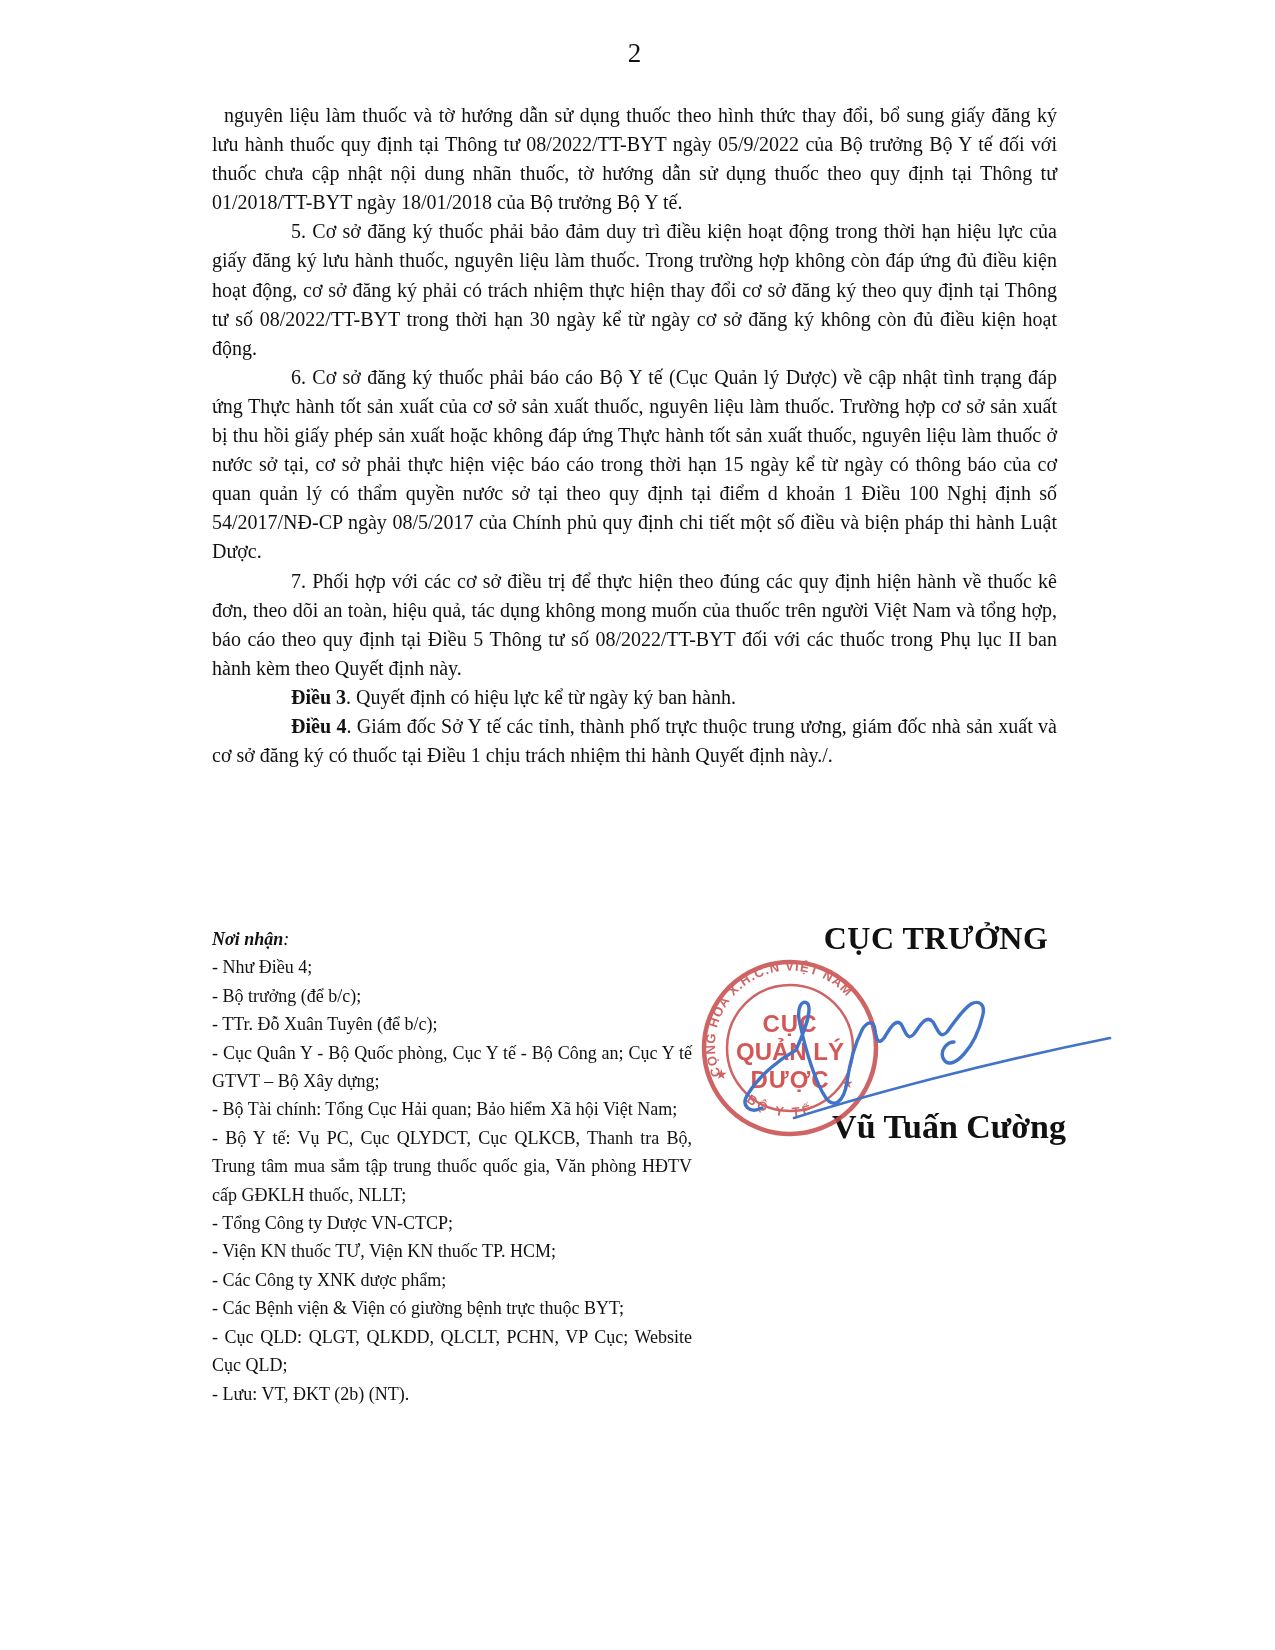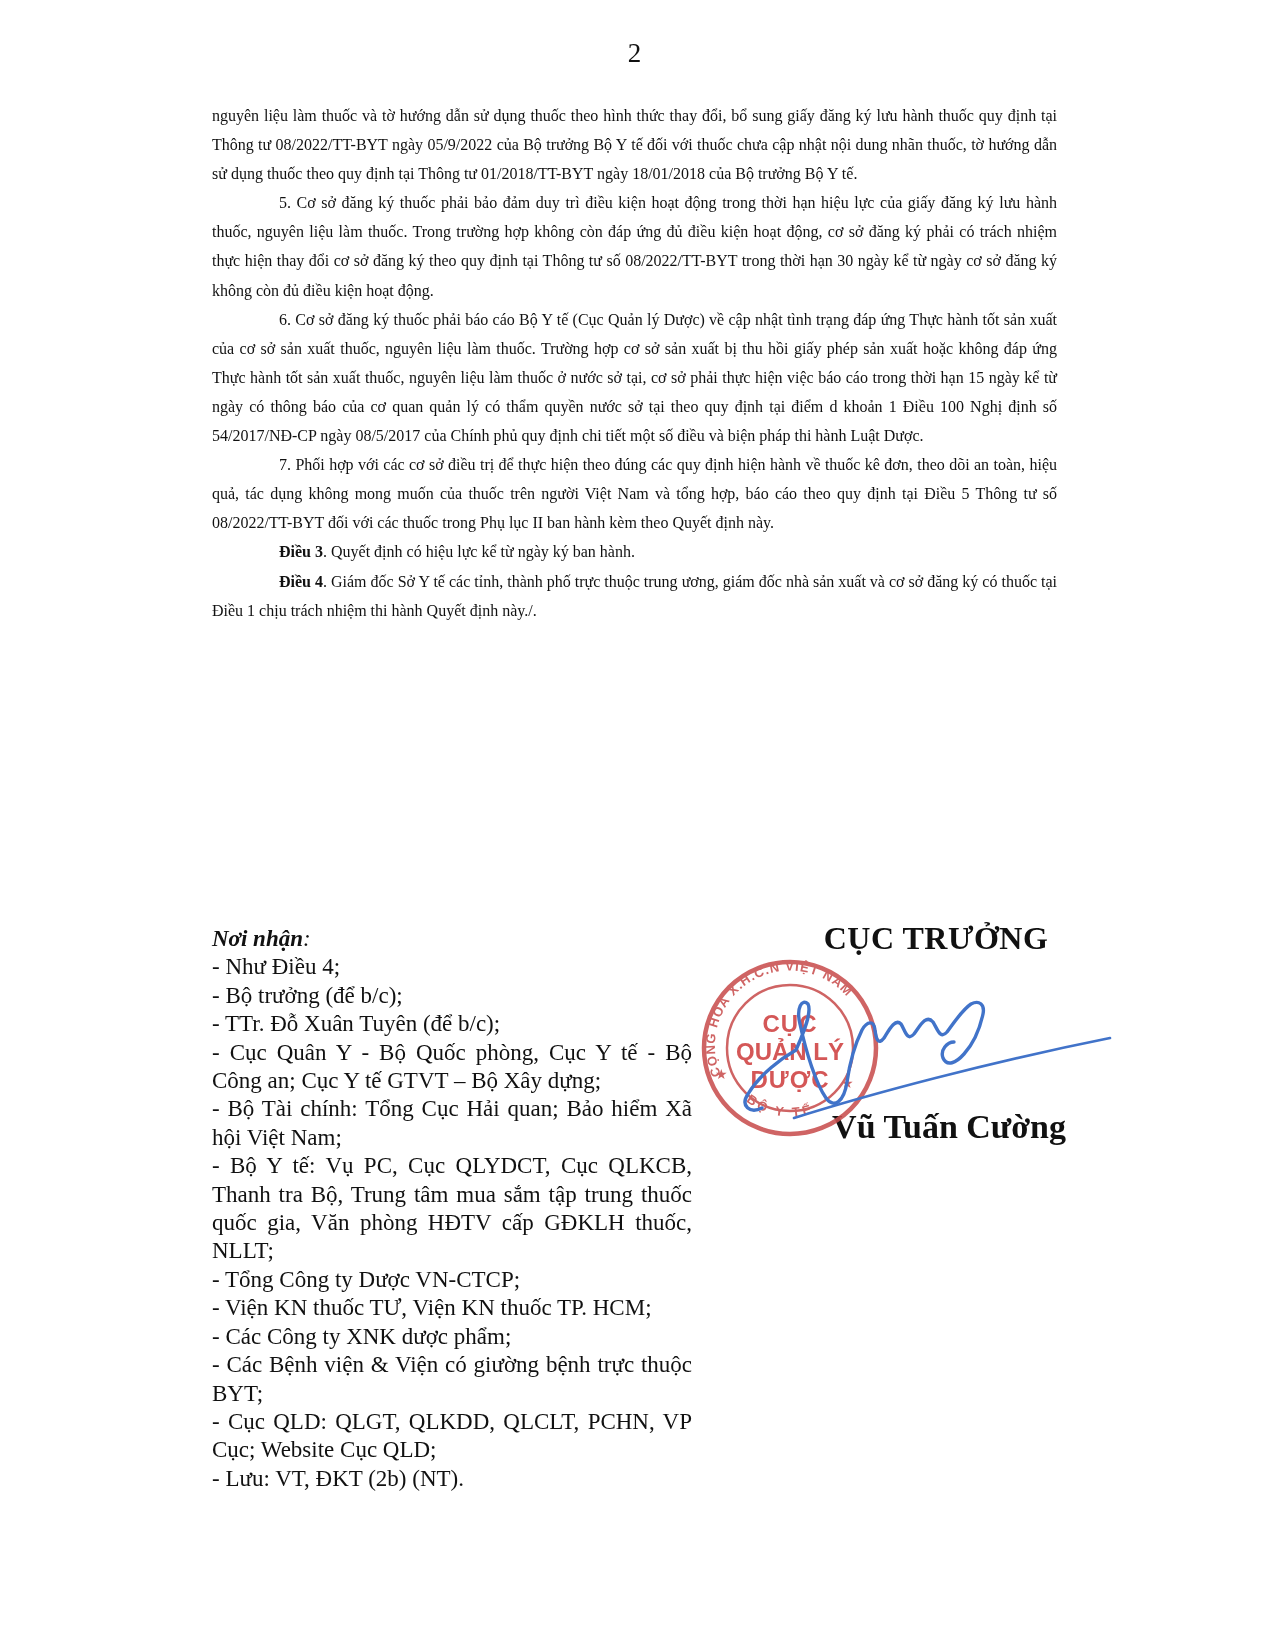--- a/index.html
+++ b/index.html
@@ -11,28 +11,28 @@
     font-family:"Liberation Serif","DejaVu Serif",serif;
     color:#111;
     overflow:hidden;
   }
   .page-number{
     position:absolute;top:38px;left:212px;width:845px;
     text-align:center;font-size:27px;
   }
   .body-text{
     position:absolute;left:212px;top:101px;width:845px;
-    font-size:16px;line-height:29.1px;
+    font-size:20px;line-height:29.1px;
   }
   .body-text p{margin:0;text-align:justify;text-indent:67px;}
   .body-text p.no-indent{text-indent:0;}
-  .body-text b{font-weight:bold;}
+  .body-text b{font-weight:bold;margin-left:12px;}
   .recipients{
     position:absolute;left:212px;top:925px;width:480px;
-    font-size:23px;line-height:28.4px;
+    font-size:18px;line-height:28.4px;
   }
   .recipients-label{font-weight:bold;font-style:italic;}
   .recipients-colon{font-style:italic;}
   .recipient{text-align:justify;}
   .sign-title{
     position:absolute;left:806px;top:920px;width:260px;
     text-align:center;font-weight:bold;font-size:32px;letter-spacing:.5px;
   }
   .sign-name{
     position:absolute;left:806px;top:1108px;width:260px;

